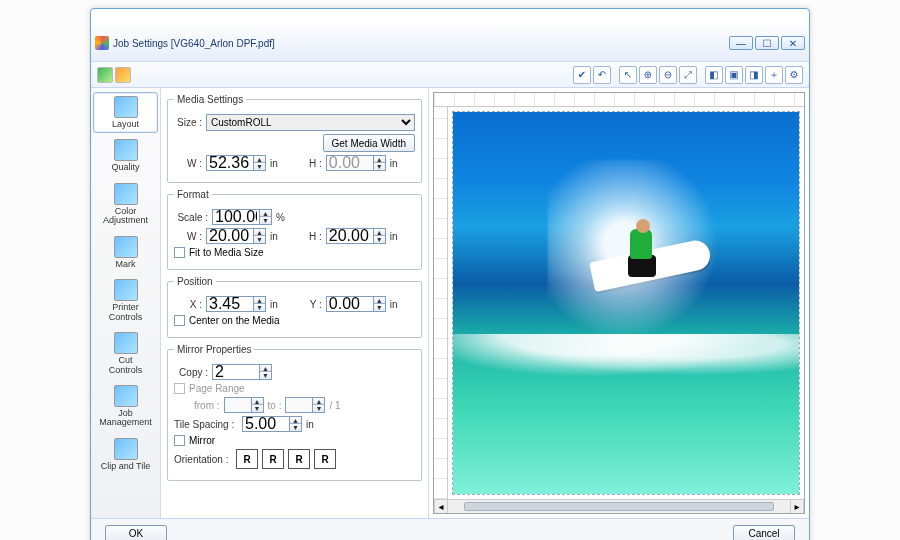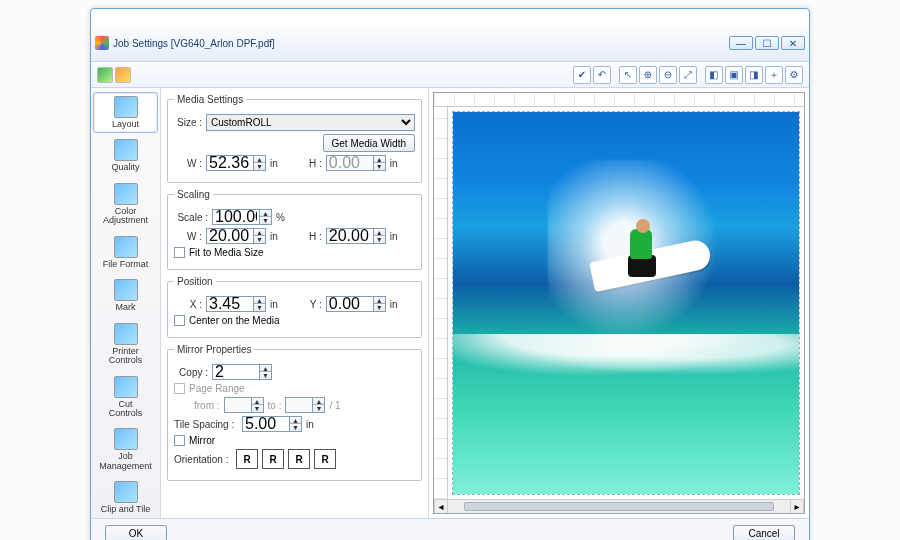--- a/index.html
+++ b/index.html
@@ -123,24 +123,20 @@
         <div class="sicon"></div>
         <div class="slabel">Quality</div>
         </div>
       <div class="sideitem">
         <div class="sicon"></div>
         <div class="slabel" style="white-space:pre-line">Color
 Adjustment</div>
         </div>
       <div class="sideitem">
         <div class="sicon"></div>
-        <div class="slabel">File Format</div>
-        </div>
-      <div class="sideitem">
-        <div class="sicon"></div>
         <div class="slabel">Mark</div>
         </div>
       <div class="sideitem">
         <div class="sicon"></div>
         <div class="slabel" style="white-space:pre-line">Printer
 Controls</div>
         </div>
       <div class="sideitem">
         <div class="sicon"></div>
         <div class="slabel" style="white-space:pre-line">Cut
@@ -187,21 +183,21 @@
               <span class="spin-b">
                 <span>▲</span>
                 <span>▼</span>
               </span>
             </span>
           <span class="unit">in</span>
         </div>
       </fieldset>
 
       <fieldset>
-        <legend>Scaling</legend>
+        <legend>Format</legend>
         <div class="row">
           <span class="lbl" style="min-width:34px">Scale :</span>
           <span class="spin">
               <input type="text" value="100.00" style="">
               <span class="spin-b">
                 <span>▲</span>
                 <span>▼</span>
               </span>
             </span>
           <span class="unit">%</span>

